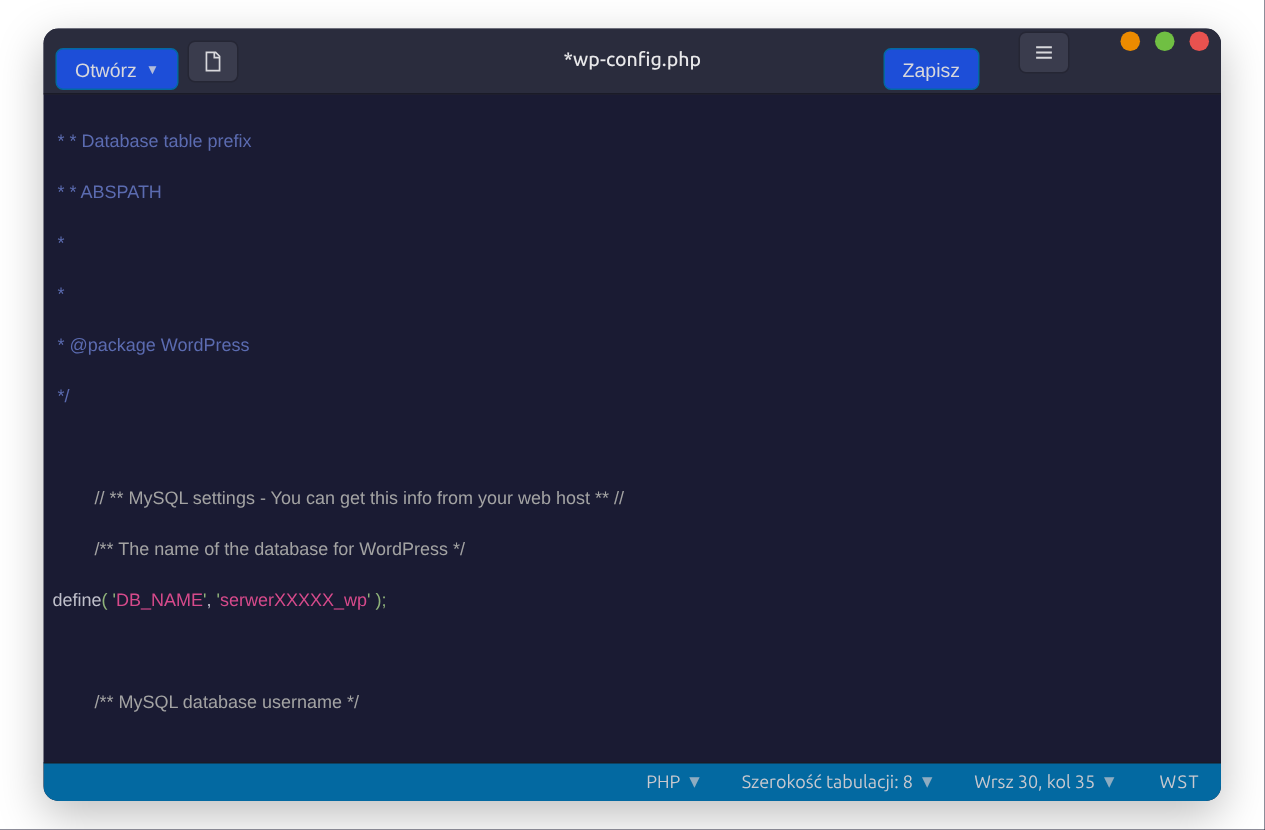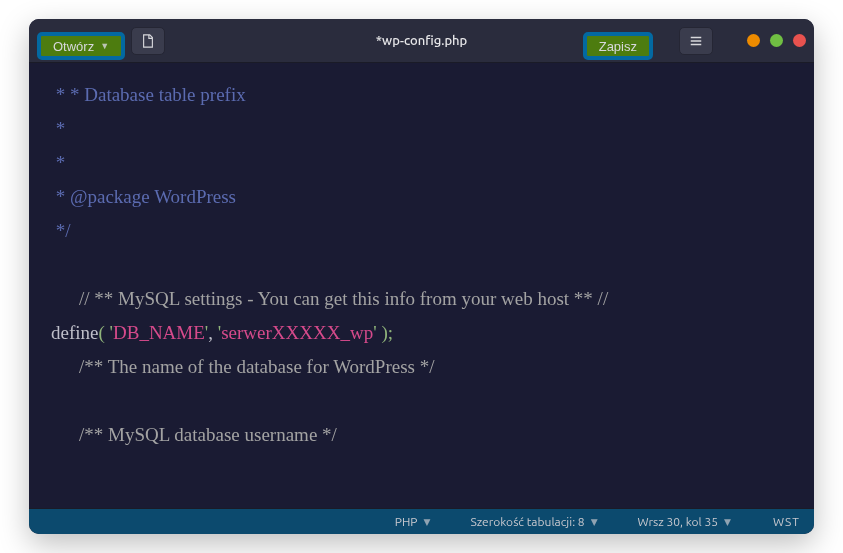--- a/index.html
+++ b/index.html
@@ -27,22 +27,22 @@
     height: 44px;
     background: #2a2c3d;
     border-bottom: 1px solid #1a1b27;
     display: flex;
     align-items: center;
     padding: 0 8px;
     gap: 6px;
     position: relative;
   }
   .tb-btn {
-    background: #4d7c0f;
-    border: 4px solid #0369a1;
+    background: #1d4ed8;
+    border: 1px solid #0369a1;
     color: #d8d8dc;
     font-size: 13px;
     height: 28px;
     padding: 0 12px;
     border-radius: 5px;
     display: flex;
     align-items: center;
     gap: 6px;
     cursor: pointer;
     margin-top: 11px;
@@ -63,57 +63,57 @@
   .tb-icon-btn svg { width: 14px; height: 14px; fill: #d8d8dc; }
   .title-wrap {
     position: absolute;
     left: 0; right: 0;
     text-align: center;
     pointer-events: none;
     line-height: 1.15;
   }
   .title-main { color: #e8e8ea; font-size: 13px; font-weight: 500; }
   .title-sub  { color: #8a8b96; font-size: 11px; }
-  .right-group { margin-left: auto; display: flex; align-items: center; gap: 26px; }
+  .right-group { margin-left: auto; display: flex; align-items: flex-start; gap: 26px; }
   .traffic { display: flex; gap: 10px; margin-left: 8px; }
   .dot { width: 13px; height: 13px; border-radius: 50%; }
   .dot.min   { background: #ed8b00; }
   .dot.max   { background: #70bf43; }
   .dot.close { background: #e8524f; }
 
   .editor {
     flex: 1;
     overflow: hidden;
-    padding: 6px 0 0 16px;
-    font-family: Liberation Serif, serif;
-    font-size: 19px;
+    padding: 6px 0 0 0;
+    font-family: Liberation Sans, sans-serif;
+    font-size: 12px;
     line-height: 17px;
     color: #bfbfca;
     white-space: pre;
     position: relative;
   }
   .editor .line { padding: 0 6px; }
 
   .c-comment  { color: #a3a3a3; margin-left: 28px; }  
   .c-deffn    { color: #bfbfca; }
   .c-strdelim { color: #8fb37a; }  
   .c-key      { color: #d64a8b; }  
   .c-val      { color: #d64a8b; font-weight: 400; }
   .c-doc      { color: #5b6bb0; }  
   .c-link     { color: #5b6bb0; font-style: italic; text-decoration: underline; }
   .c-semi     { color: #8fb37a; }
 
   .statusbar {
     height: 26px;
-    background: #0c4a6e;
+    background: #0369a1;
     border-top: 1px solid #1a1b27;
     display: flex;
     align-items: center;
     justify-content: flex-end;
-    gap: 16px;
+    gap: 4px;
     font-size: 12px;
     color: #c9c9cf;
   }
   .sb-item {
     padding: 0 12px;
     height: 100%;
     display: flex;
     align-items: center;
     gap: 6px;
     border-left: 0;
@@ -154,28 +154,29 @@
       <div class="traffic">
         <div class="dot min"></div>
         <div class="dot max"></div>
         <div class="dot close"></div>
       </div>
     </div>
   </div>
 
   <div class="editor">
 <div class="line"><span class="c-doc"> * * Database table prefix</span></div>
+<div class="line"><span class="c-doc"> * * ABSPATH</span></div>
 <div class="line"><span class="c-doc"> *</span></div>
 <div class="line"><span class="c-doc"> *</span></div>
 <div class="line"><span class="c-doc"> * @package WordPress</span></div>
 <div class="line"><span class="c-doc"> */</span></div>
 <div class="line">&nbsp;</div>
 <div class="line"><span class="c-comment">// ** MySQL settings - You can get this info from your web host ** //</span></div>
+<div class="line"><span class="c-comment">/** The name of the database for WordPress */</span></div>
 <div class="line"><span class="c-deffn">define</span><span class="c-strdelim">( </span><span class="c-strdelim">'</span><span class="c-key">DB_NAME</span><span class="c-strdelim">'</span><span class="c-deffn">, </span><span class="c-strdelim">'</span><span class="c-val">serwerXXXXX_wp</span><span class="c-strdelim">'</span><span class="c-semi"> );</span></div>
-<div class="line"><span class="c-comment">/** The name of the database for WordPress */</span></div>
 <div class="line">&nbsp;</div>
 <div class="line"><span class="c-comment">/** MySQL database username */</span></div>
 
 
 
 
 
 
 
 

